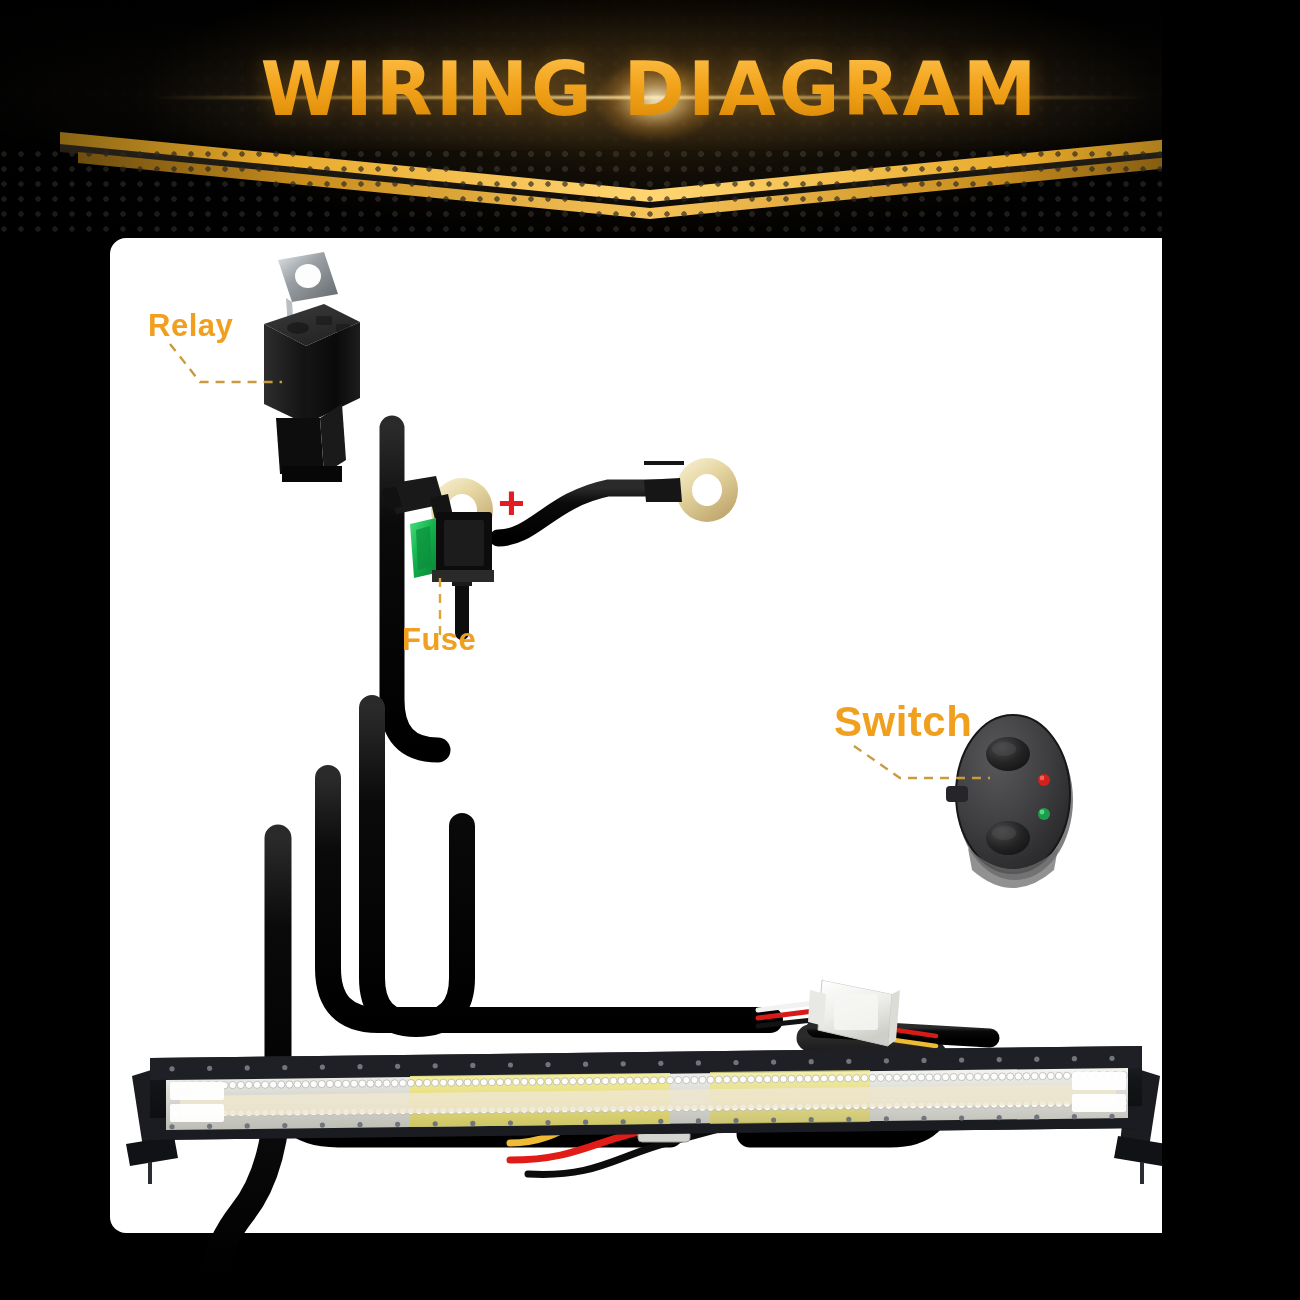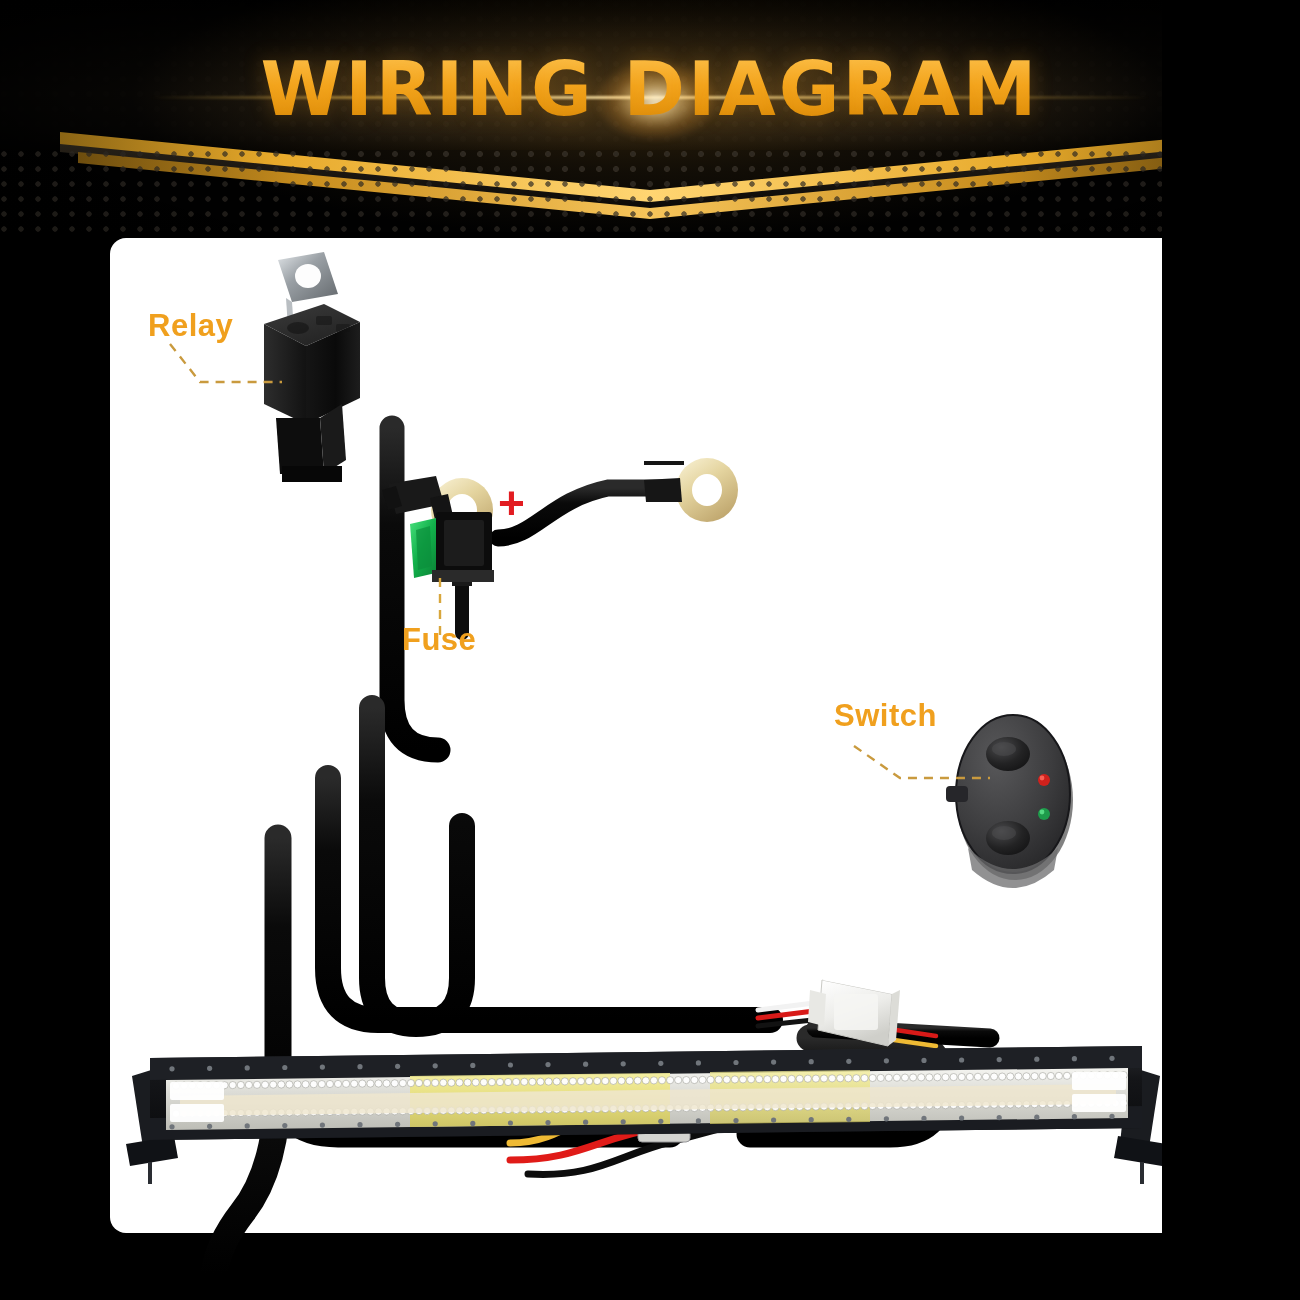--- a/index.html
+++ b/index.html
@@ -735,19 +735,19 @@
 
       <path d="M330,340 L330,404" stroke="#D8A63C" stroke-width="2.4" fill="none" stroke-dasharray="9 7"></path>
 
       <path d="M744,508 L790,540 L880,540" stroke="#C99A3E" stroke-width="2.4" fill="none" stroke-dasharray="9 7"></path>
     </svg>
 
     <div class="lbl" style="left:38px; top:70px; font-size:31px;">Relay</div>
 
     <div class="lbl" style="left:272px; top:384px; font-size:31px;margin-left:20px;">Fuse</div>
 
-    <div class="lbl" style="left:724px; top:460px; font-size:31px;">Switch</div>
+    <div class="lbl" style="left:724px; top:460px; font-size:42px;">Switch</div>
 
     <div class="lbl" style="left:388px; top:238px; font-size:46px; color:#E21C21;">+</div>
 
     <div class="lbl" style="left:534px; top:200px; font-size:40px; color:#151515; letter-spacing:0;">—</div>
   </div>
 </div>
 
 </body></html>

